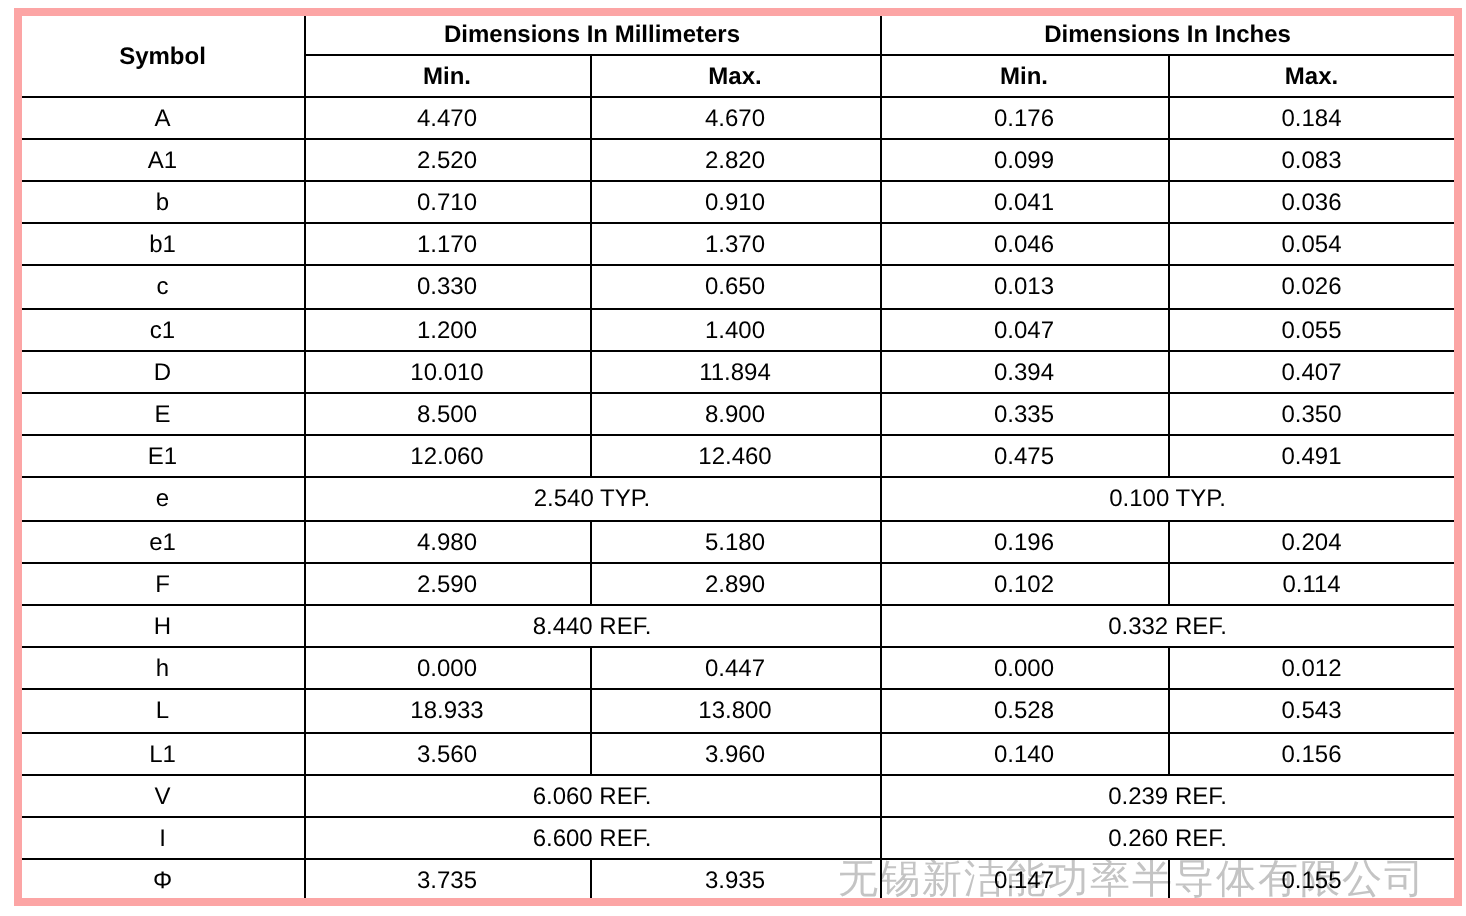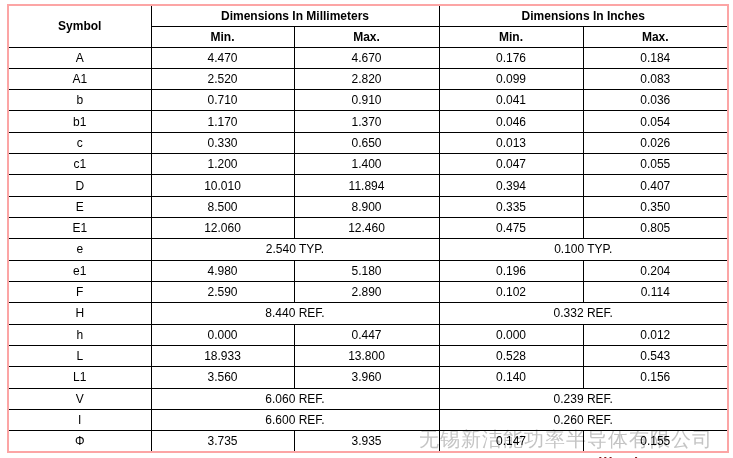--- a/index.html
+++ b/index.html
@@ -13,21 +13,21 @@
     color: #000;
   }
   table.dim-table {
     position: absolute;
     left: 7px;
     top: 4px;
     width: 720px;
     height: 449px;
     border-collapse: collapse;
     table-layout: fixed;
-    border: 2px solid #fca5a5;
+    border: 4px solid #fca5a5;
   }
   .dim-table th, .dim-table td {
     border: 1px solid #000;
     text-align: center;
     vertical-align: middle;
     padding: 0;
     font-size: 12px;
     line-height: 1;
     overflow: hidden;
   }
@@ -127,21 +127,21 @@
           <td>8.500</td>
           <td>8.900</td>
           <td>0.335</td>
           <td>0.350</td>
         </tr>
         <tr>
           <td>E1</td>
           <td>12.060</td>
           <td>12.460</td>
           <td>0.475</td>
-          <td>0.805</td>
+          <td>0.491</td>
         </tr>
         <tr>
           <td>e</td>
           <td colspan="2">2.540 TYP.</td>
           <td colspan="2">0.100 TYP.</td>
         </tr>
         <tr>
           <td>e1</td>
           <td>4.980</td>
           <td>5.180</td>

